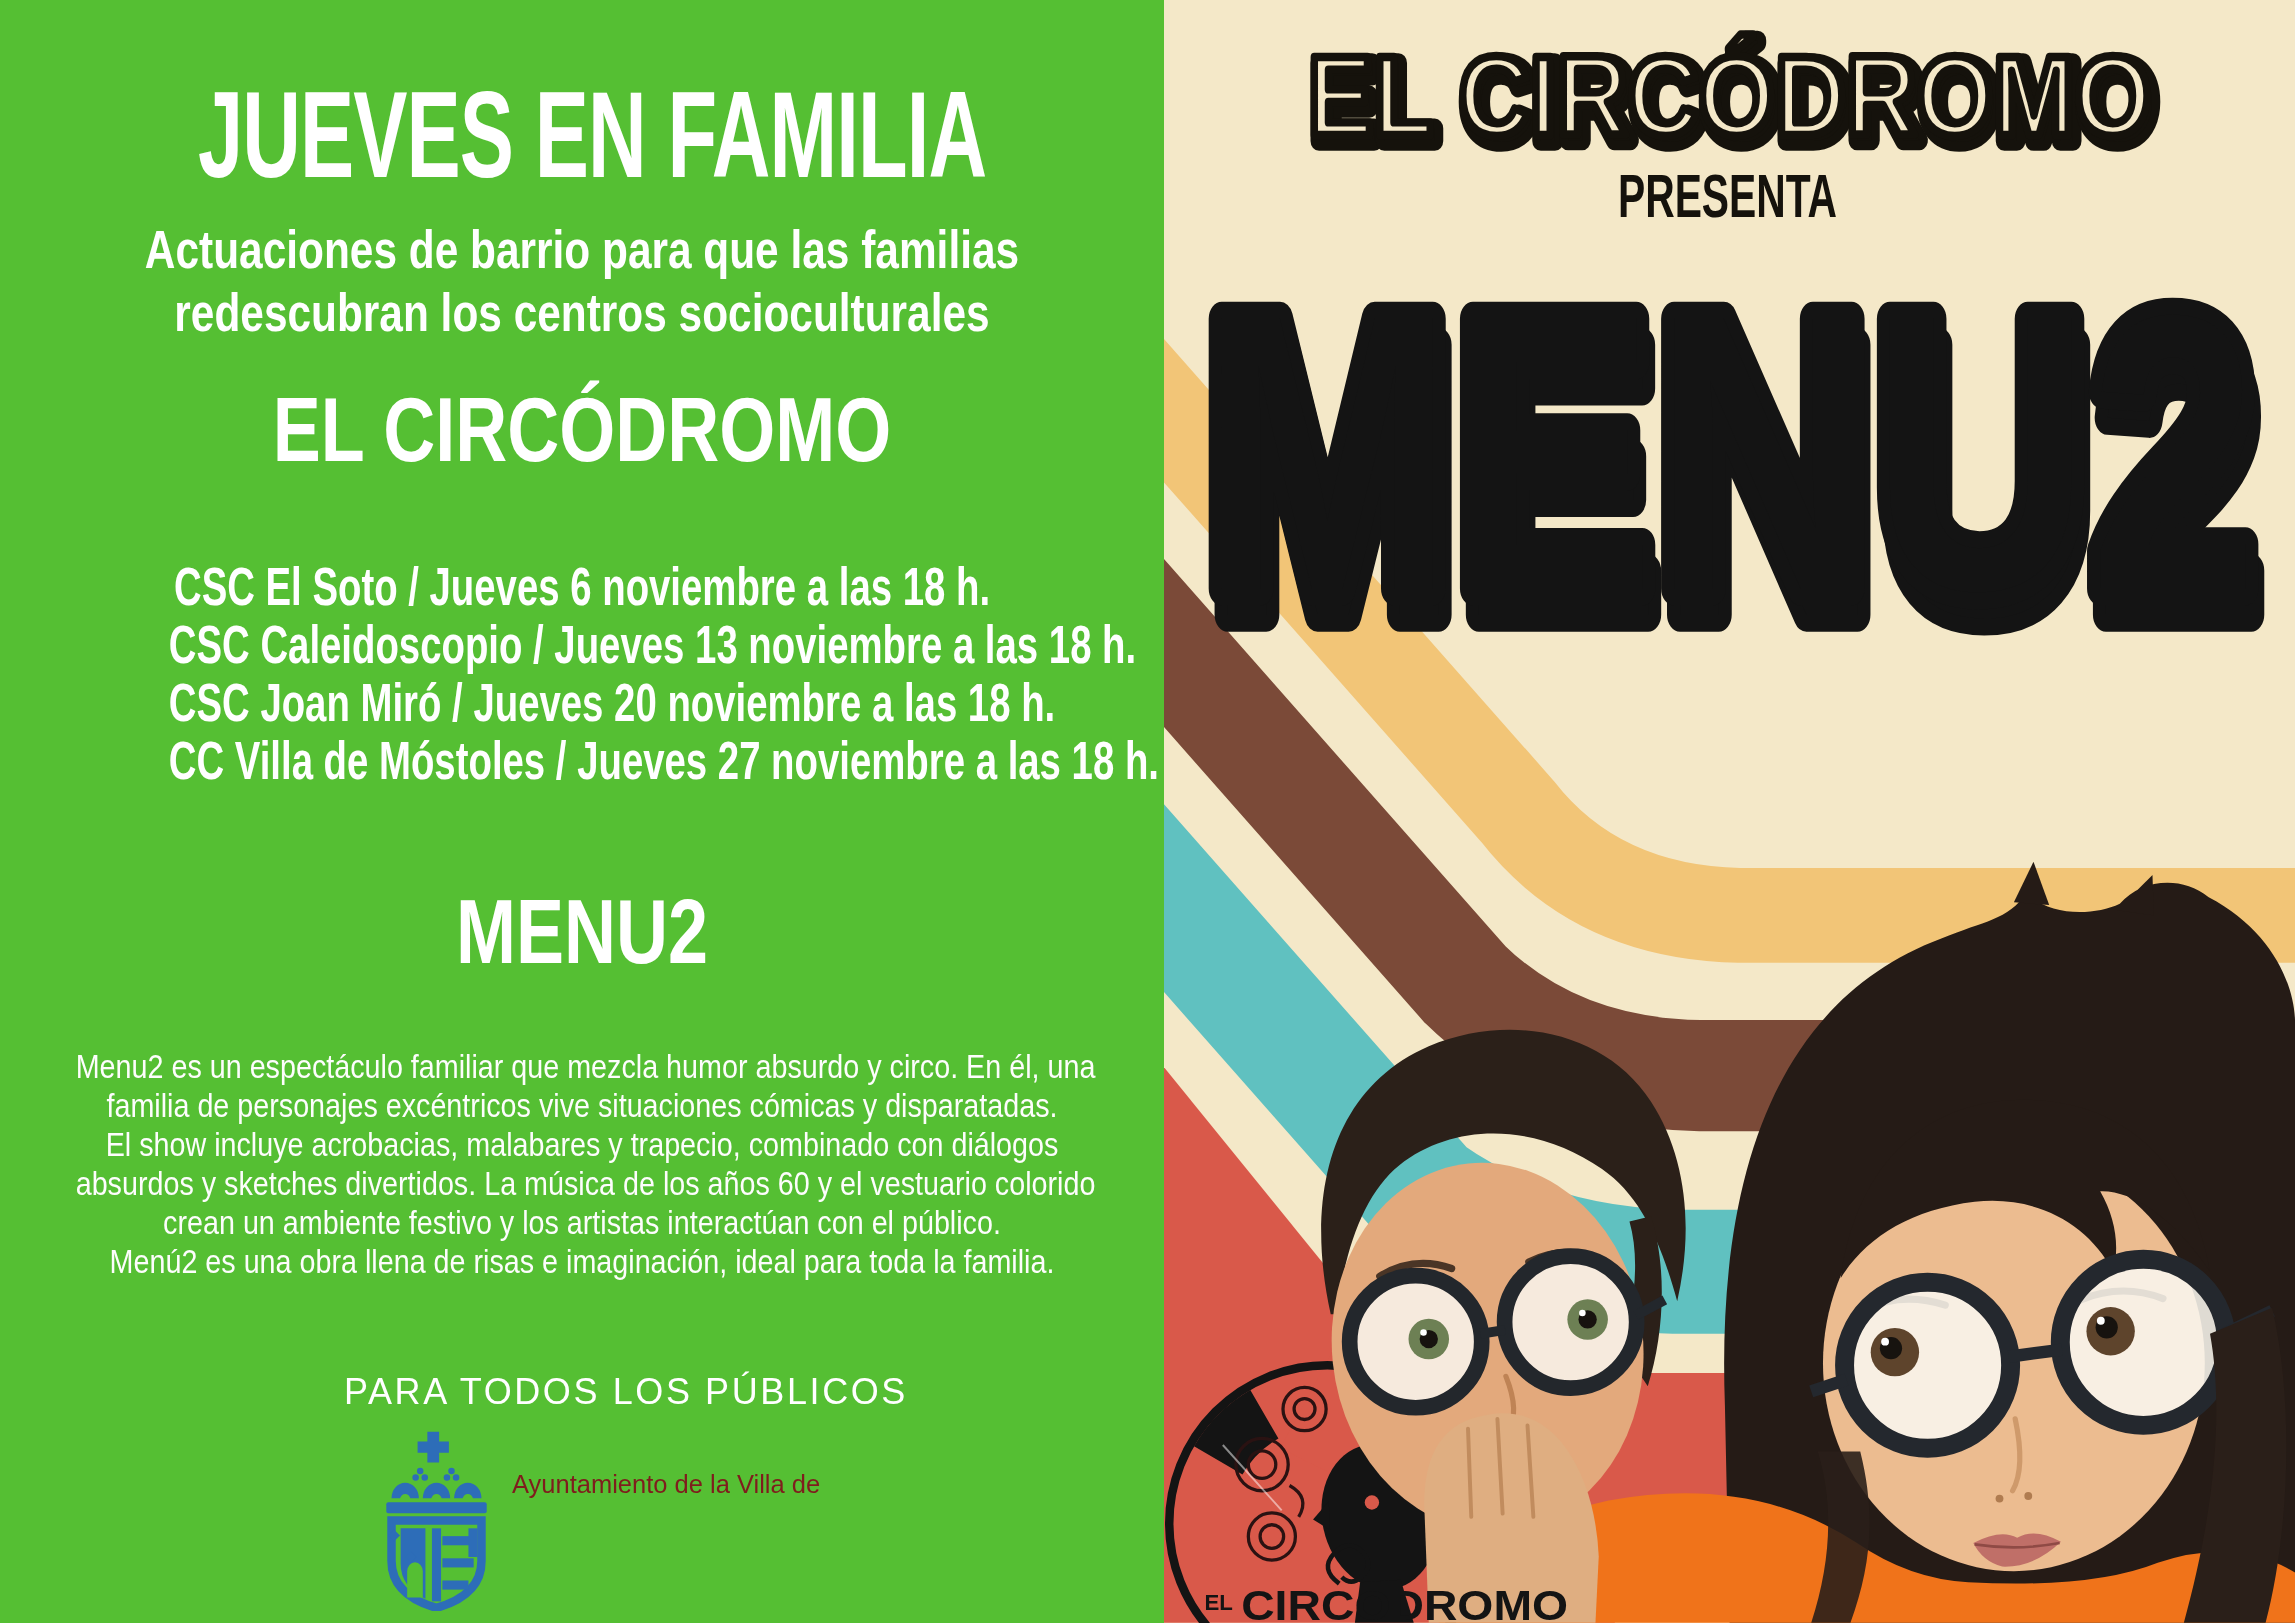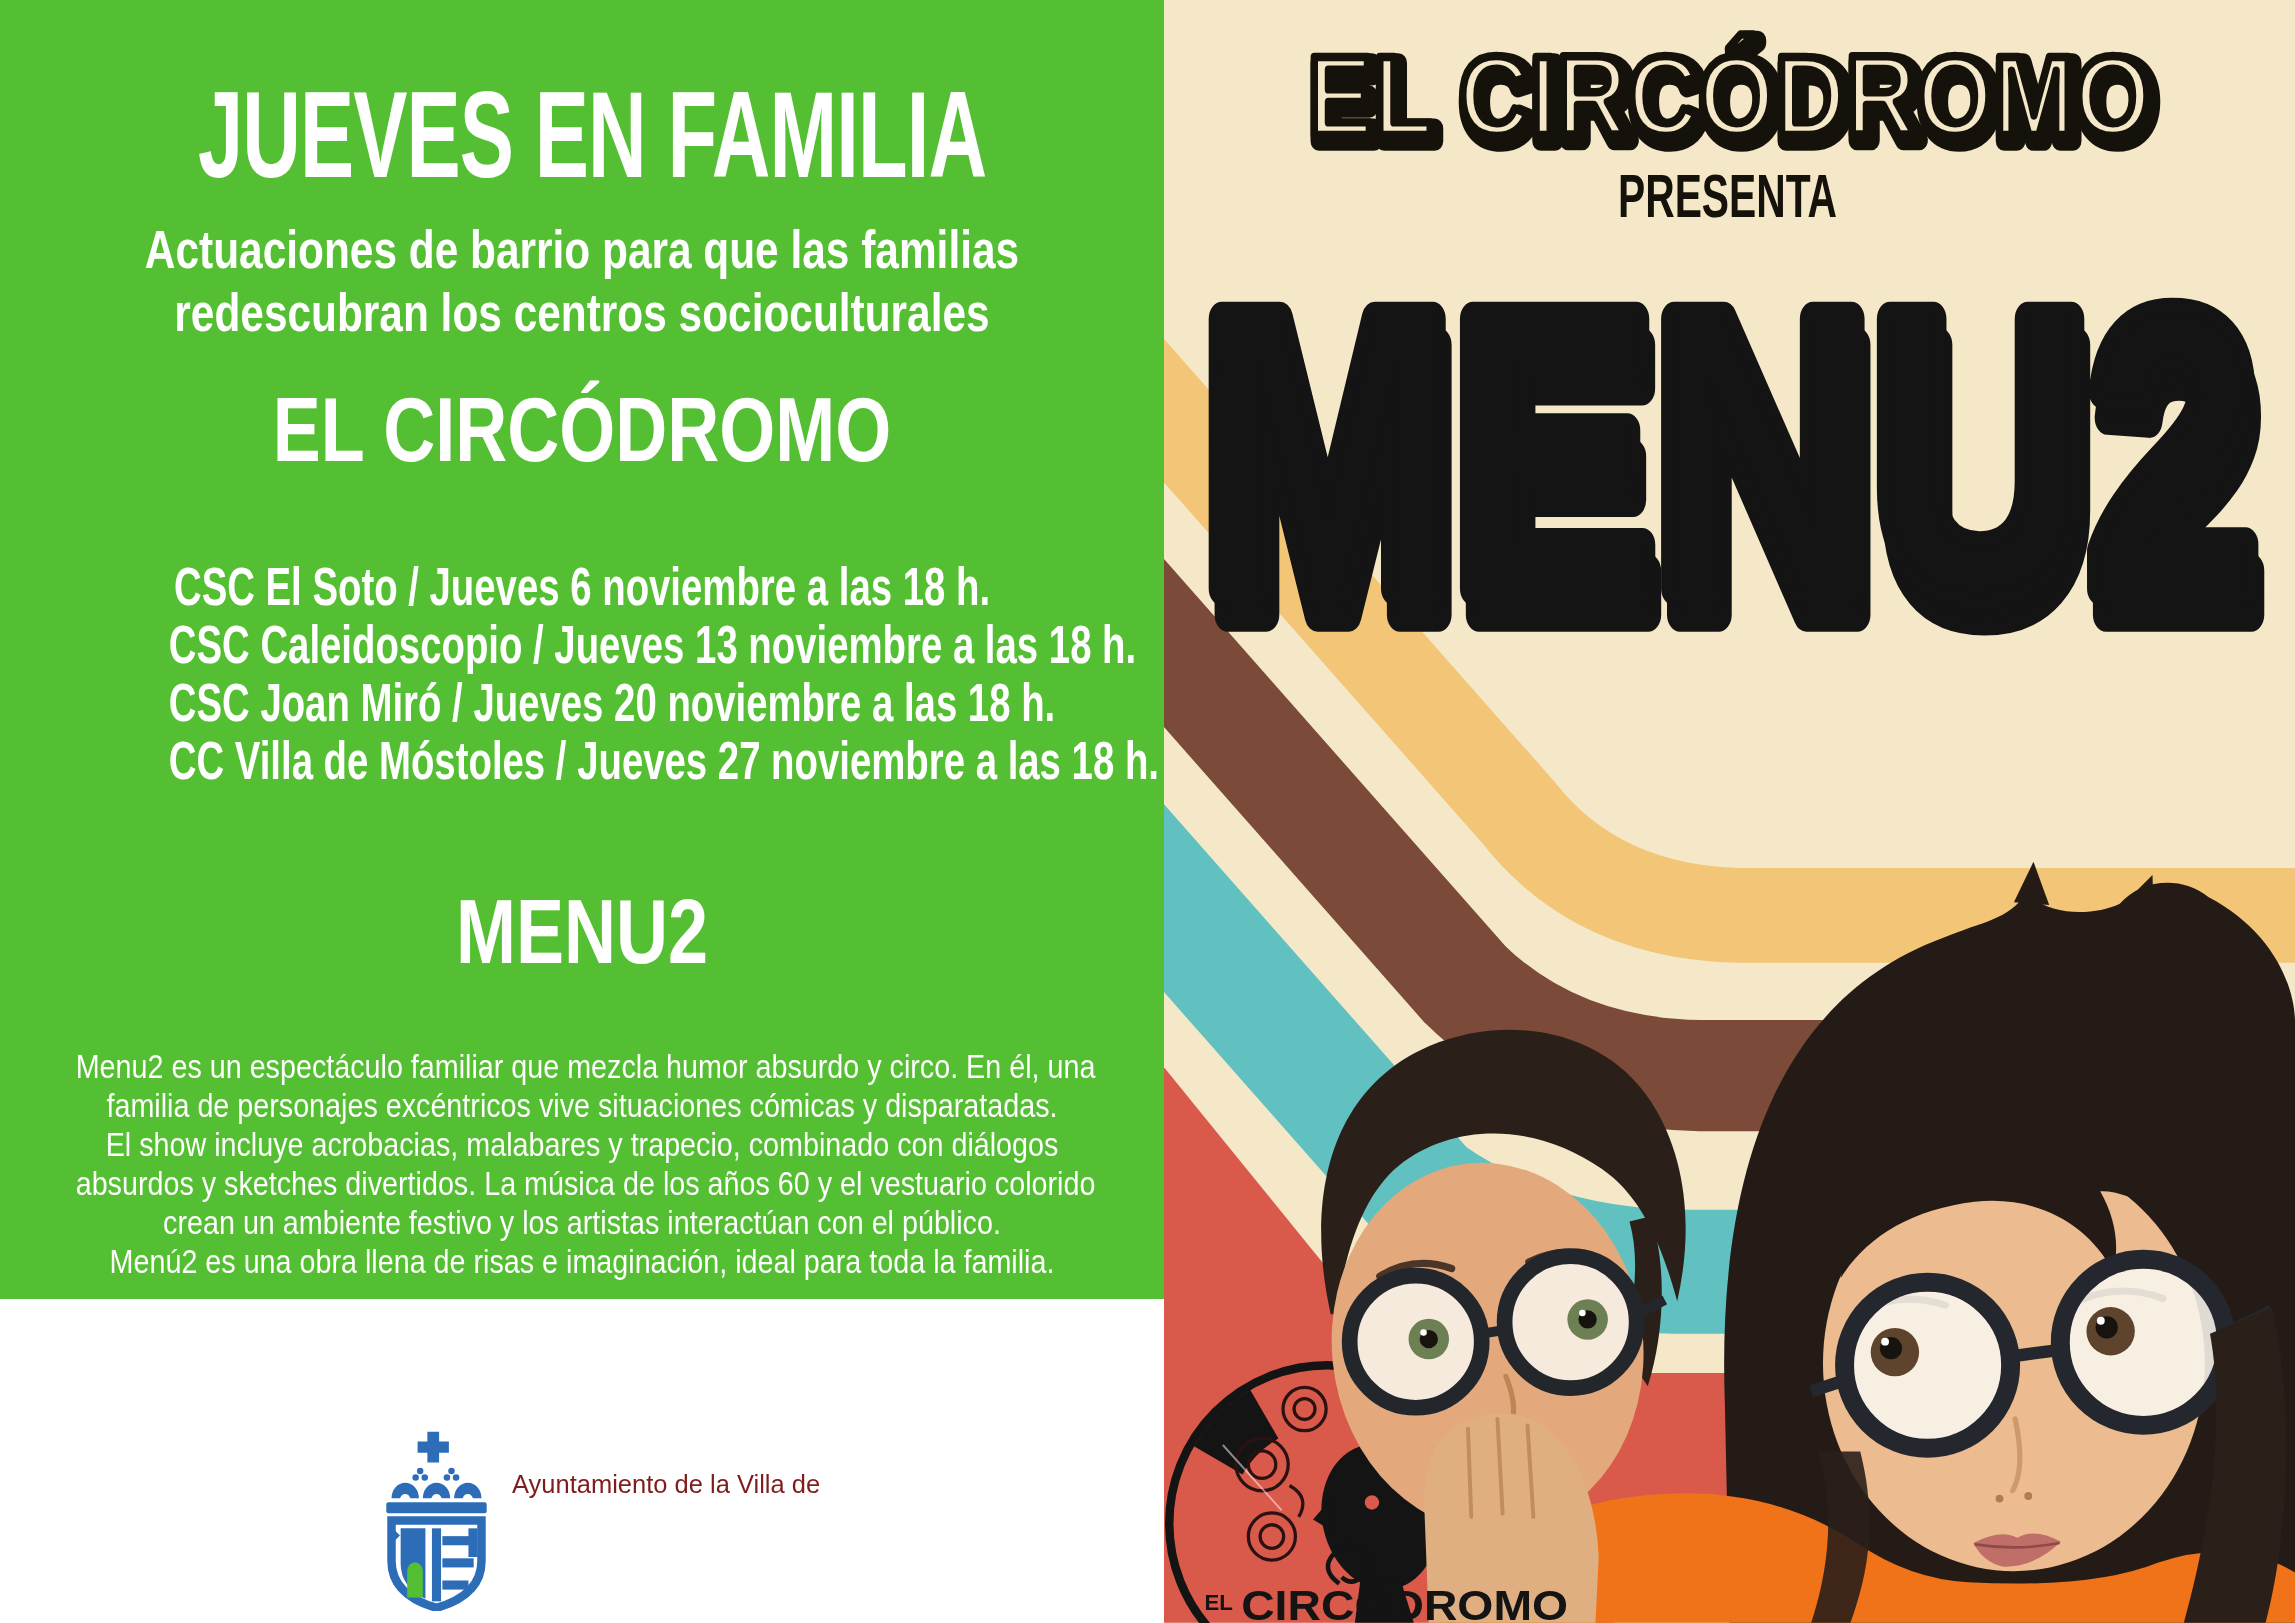--- a/index.html
+++ b/index.html
@@ -1,28 +1,28 @@
 <!DOCTYPE html>
 <html style="font-size:10.5px"><head>
 <meta charset="utf-8">
 <style>
   html,body{margin:0;padding:0;background:#ffffff;}
   #poster{position:relative;width:2295px;height:1623px;overflow:hidden;font-family:"Liberation Sans",sans-serif;}
   
-  .panel-left{position:absolute;left:0;top:0;width:1164px;height:1299px;background:#55bf33;color:#ffffff;}
+  .panel-left{position:absolute;left:0;top:0;width:1164px;height:1623px;background:#55bf33;color:#ffffff;}
   .lp-block{position:absolute;left:0;width:1164px;text-align:center;transform-origin:50% 50%;}
   .lp-title{top:64px;font-size:123px;font-weight:bold;letter-spacing:-1.3px;transform:scaleX(.66);white-space:nowrap;}
   .lp-sub{top:218px;font-size:53px;line-height:63px;font-weight:bold;transform:scaleX(.80);}
   .lp-company{top:379px;font-size:90px;font-weight:bold;transform:scaleX(.80);white-space:nowrap;}
   .lp-sched{top:557px;font-size:54px;line-height:58px;font-weight:bold;transform:scaleX(.71);}
   .lp-sched div{white-space:nowrap;}
   .lp-show{top:881px;font-size:90px;font-weight:bold;transform:scaleX(.80);white-space:nowrap;}
   .lp-desc{top:1047px;font-size:33px;line-height:39px;font-weight:normal;transform:scaleX(.87);color:#fdfdfc;}
   .lp-desc div{white-space:nowrap;}
-  .lp-audience{top:1371px;font-size:36px;letter-spacing:2.6px;font-weight:bold;}
+  .lp-audience{top:1371px;font-size:36px;letter-spacing:2.6px;font-weight:normal;margin-left:44px;}
   .crest{position:absolute;left:385px;top:1430px;width:103px;height:181px;}
   .council-small{position:absolute;left:512px;top:1470px;font-size:25.5px;color:#7f1d1d;white-space:nowrap;}
   .council-city{position:absolute;left:586px;top:1492px;font-size:75px;font-weight:bold;color:#2d6db8;letter-spacing:-0.7px;white-space:nowrap;}
   
   .panel-right{position:absolute;left:1164px;top:0;width:1131px;height:1623px;background:#f4e8c8;}
   .panel-right svg{position:absolute;left:0;top:0;}
 </style>
 </head>
 <body>
 

